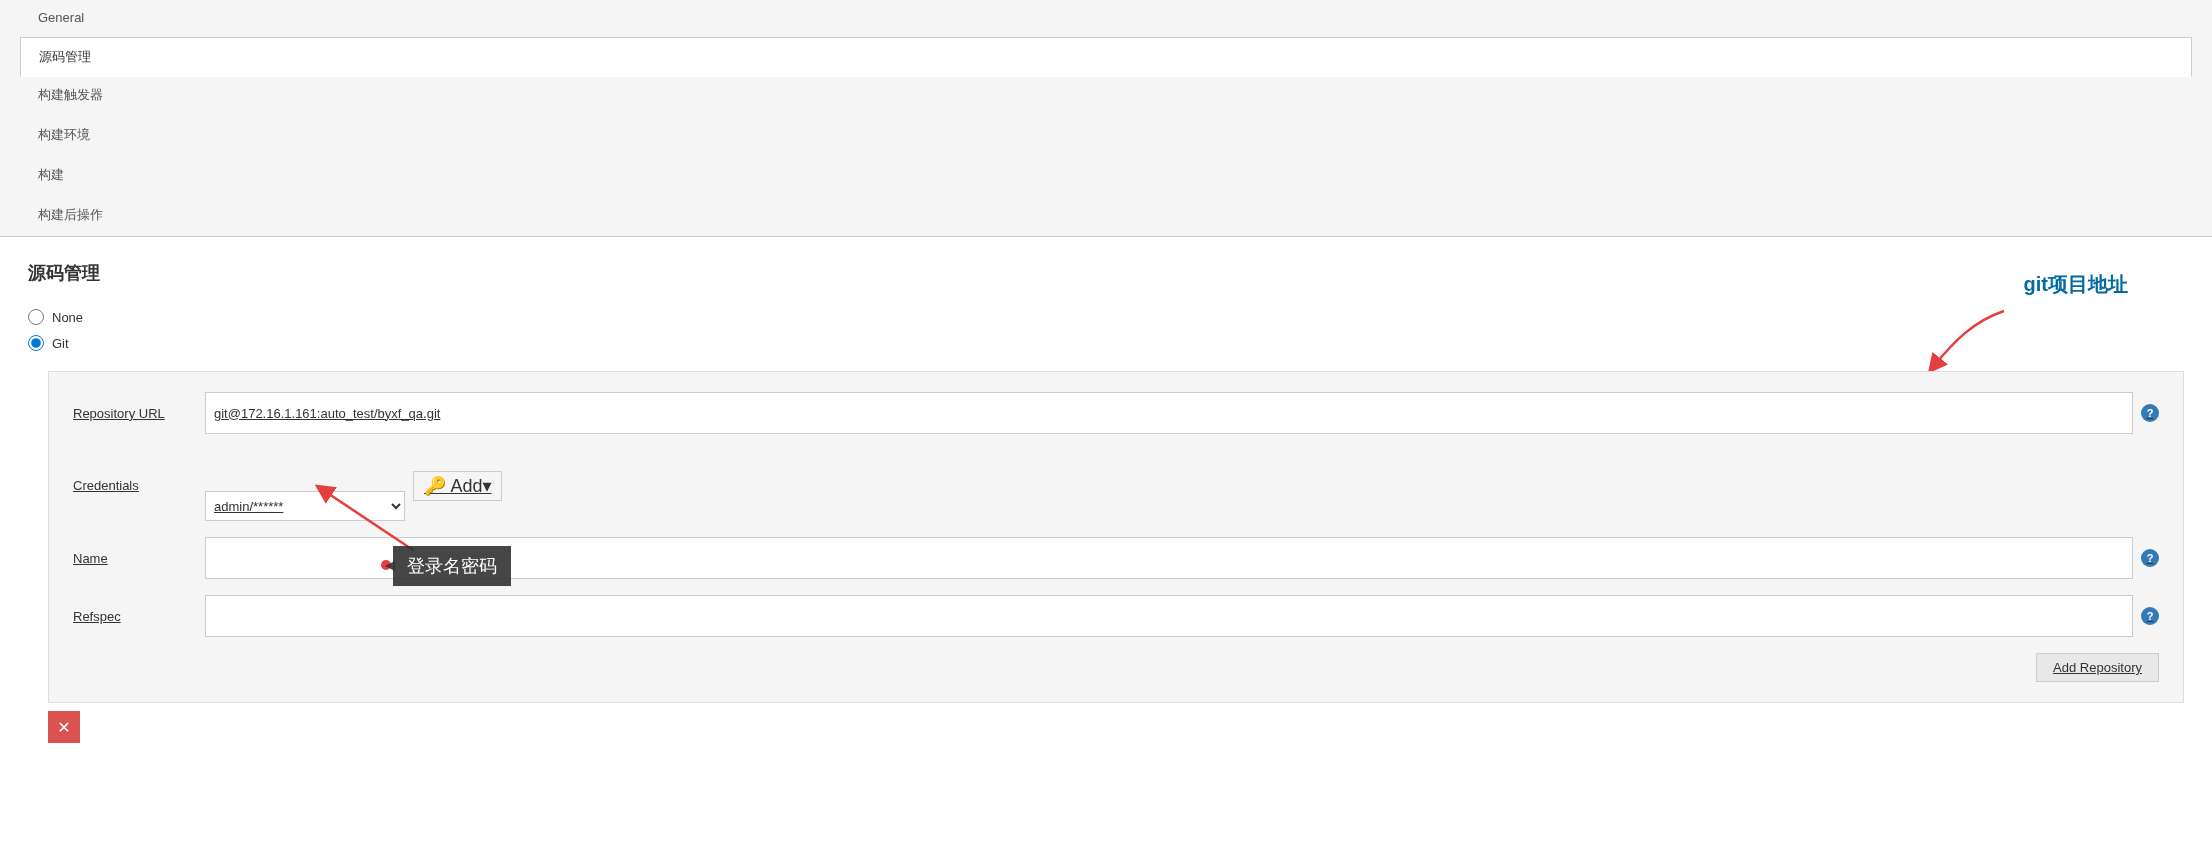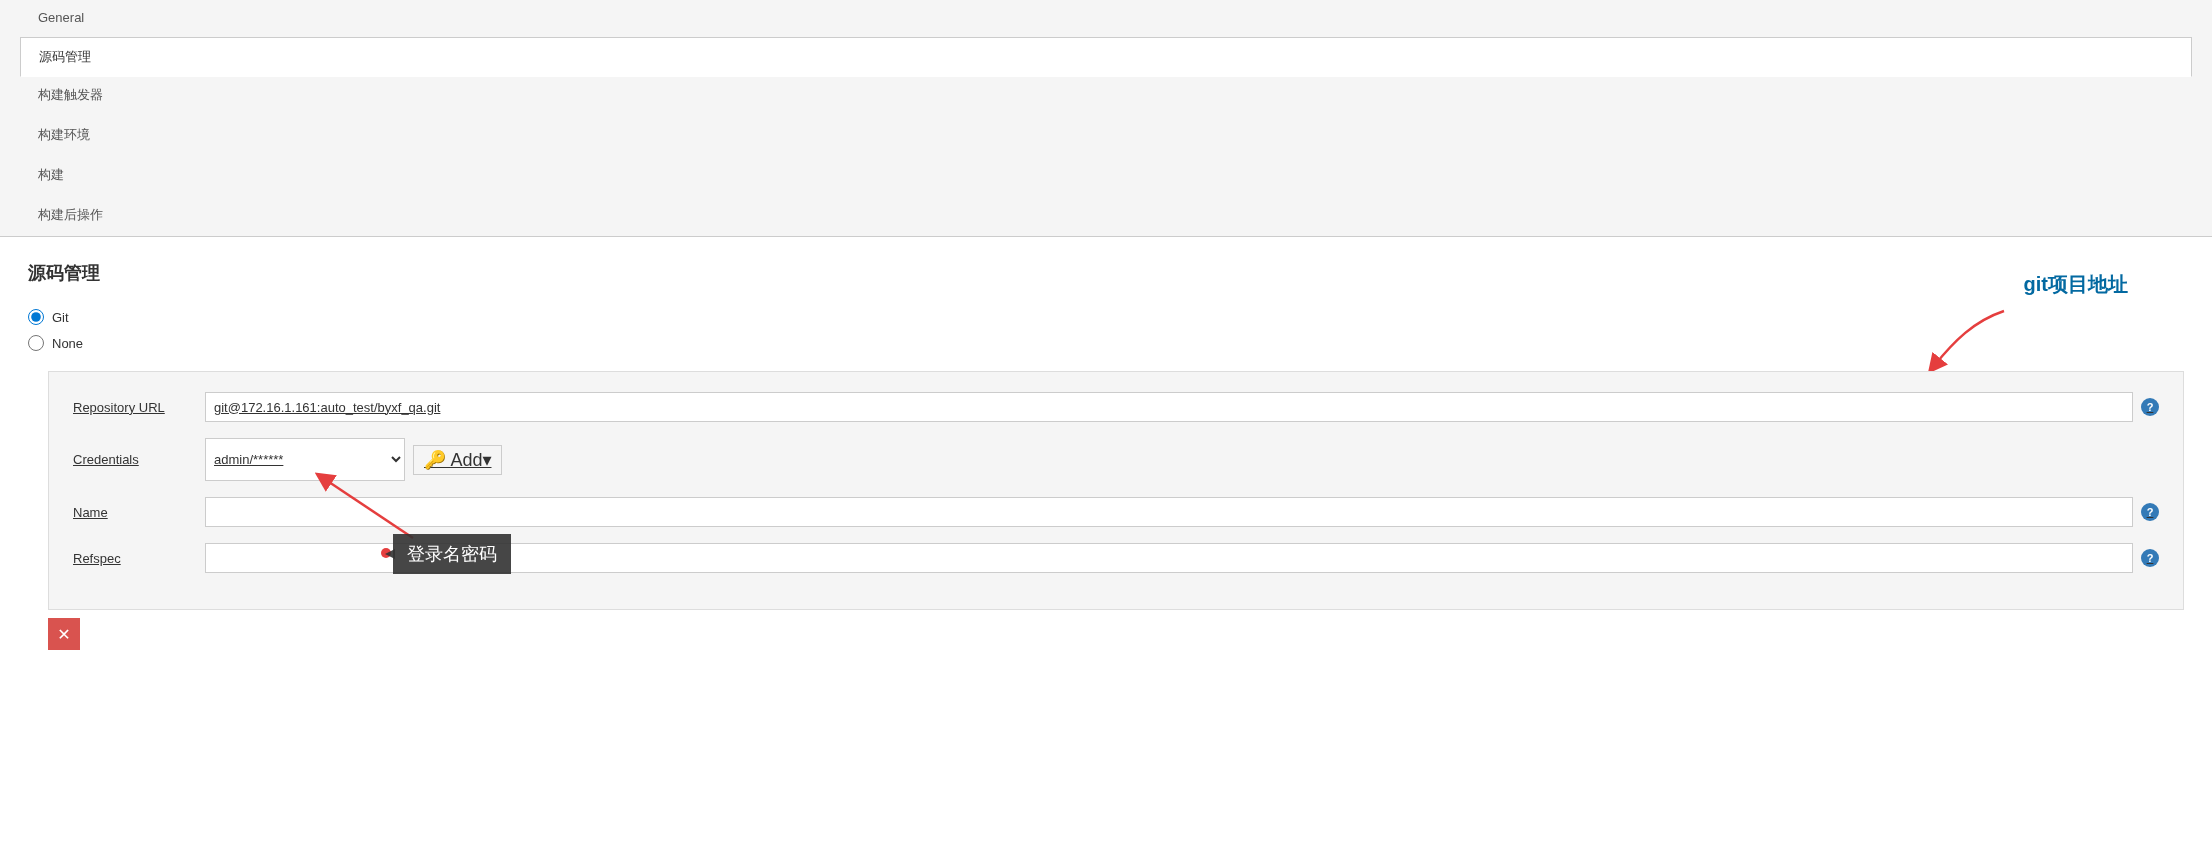--- a/index.html
+++ b/index.html
@@ -80,44 +80,45 @@
       position: relative;
       text-decoration: underline;
     }
     .form-label {
       min-width: 120px;
       font-size: 13px;
       color: #333;
     }
     .form-input {
       flex: 1;
-      height: 30px;
+      height: 42px;
       border: 1px solid #ccc;
       background: #fff;
       padding: 0 8px;
       font-size: 13px;
       color: #333;
       outline: none;
     }
 
     
     .credentials-row {
       display: flex;
       align-items: center;
       gap: 8px;
     }
     .credentials-select {
-      height: 43px;
+      height: 30px;
       border: 1px solid #ccc;
       background: #fff;
       padding: 5px 4px;
       font-size: 13px;
       color: #333;
       min-width: 200px;
       cursor: pointer;
+      margin-top: 41px;
     }
     .add-btn {
       display: flex;
       align-items: center;
       gap: 4px;
       height: 30px;
       padding: 0 10px;
       background: #f5f5f5;
       border: 1px solid #ccc;
       font-size: 18px;
@@ -225,26 +226,26 @@
   <div class="tab-item">构建</div>
   <div class="tab-item">构建后操作</div>
 </div>
 
 <div class="page-content">
 
   <div class="section-title">源码管理</div>
 
   <div class="radio-group">
     <div class="radio-row">
+      <input type="radio" class="radio-input" name="scm" style="">
+      <span>None</span>
+    </div>
+    <div class="radio-row">
       <input type="radio" class="radio-input" name="scm" checked="" style="">
       <span>Git</span>
-    </div>
-    <div class="radio-row">
-      <input type="radio" class="radio-input" name="scm" style="">
-      <span>None</span>
     </div>
   </div>
 
   <div style="display:flex; gap:16px; margin-left:20px; margin-top:8px;">
 
     <div style="flex:1; position:relative;">
 
       <div style="position:absolute; top:-100px; right:56px; color:#0369a1; font-size:20px; font-weight:bold; pointer-events:none; white-space:nowrap;">git项目地址</div>
 
       <svg style="position:absolute; top:-70px; right:150px; pointer-events:none;" width="120" height="80">
@@ -300,20 +301,23 @@
         </div>
 
         <div class="form-row-with-help">
           <div class="form-row-inner">
             <span class="form-label">Refspec</span>
             <input type="text" class="form-input" style="">
           </div>
           <div class="help-icon">?</div>
         </div>
 
+        <div style="text-align:right; margin-top:8px;">
+          <button class="add-repo-btn">Add Repository</button>
+        </div>
 
       </div>
     </div>
   </div>
 
   <div style="margin-top:8px; display:flex; align-items:center; gap:8px; margin-left:20px;">
     <button class="red-x-btn">✕</button>
   </div>
 
 </div>

